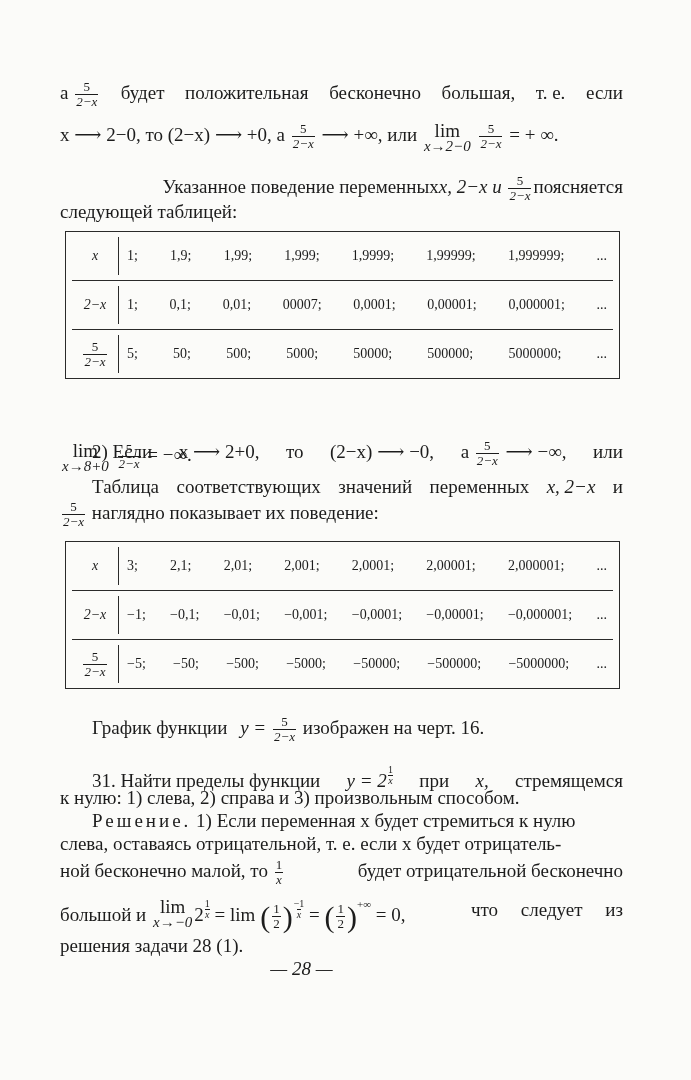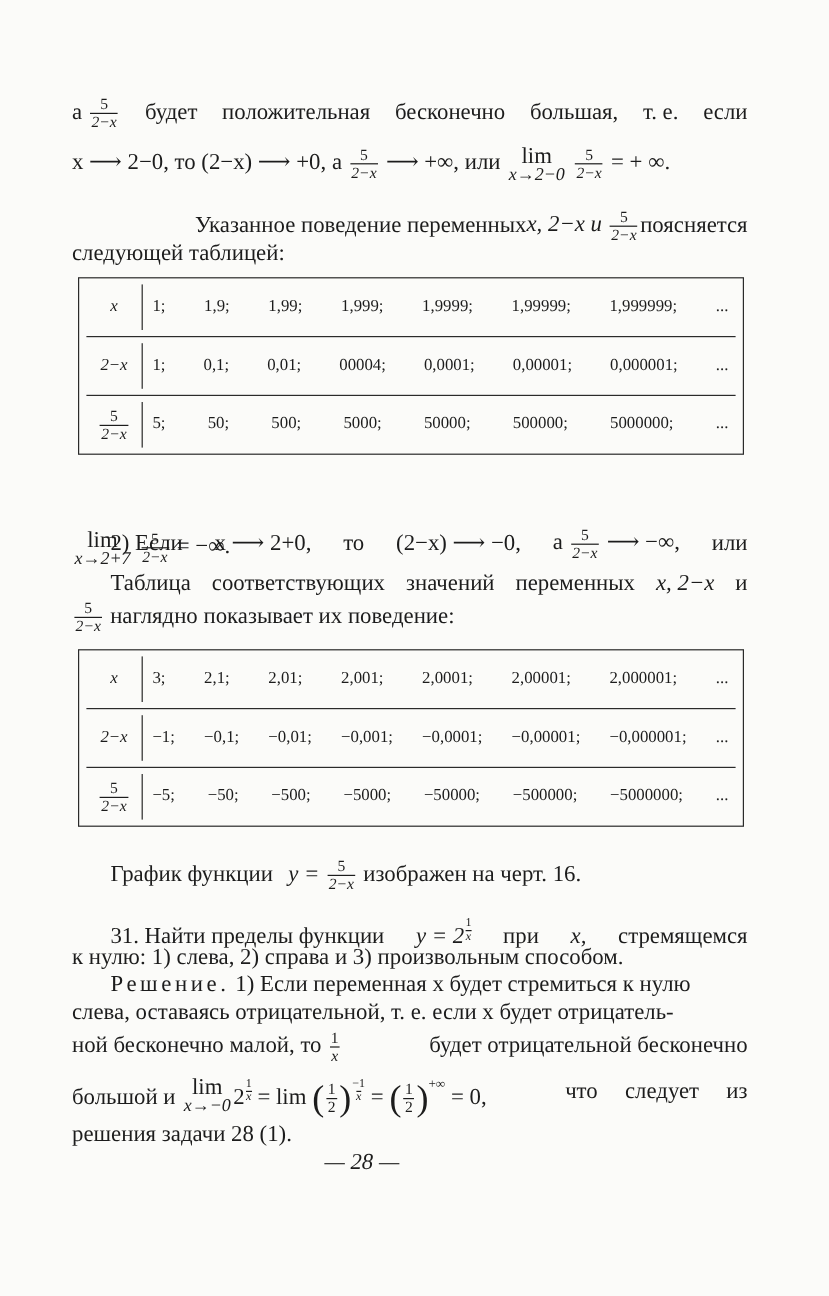--- a/index.html
+++ b/index.html
@@ -138,21 +138,21 @@
       </div>
     </div>
     <div class="row">
       <div class="head">
           <i>2−x</i>
         </div>
       <div class="cells">
         <span class="cell">1;</span>
         <span class="cell">0,1;</span>
         <span class="cell">0,01;</span>
-        <span class="cell">00004;</span>
+        <span class="cell">00007;</span>
         <span class="cell">0,0001;</span>
         <span class="cell">0,00001;</span>
         <span class="cell">0,000001;</span>
         <span class="cell">...</span>
       </div>
     </div>
     <div class="row">
       <div class="head">
         <span class="frac">
           <span class="num">5</span>
@@ -183,21 +183,21 @@
         <span class="num">5</span>
         <span class="den" style="font-style:italic">2−x</span>
       </span>
       <span>⟶ −∞,</span>
     </span>
     <span>или</span>
   </div>
   <div class="line" style="top:442px;">
     <span class="lim">
       <span>lim</span>
-      <span class="sub">x→2+7</span>
+      <span class="sub">x→8+0</span>
     </span>
     <span class="frac">
       <span class="num">5</span>
       <span class="den" style="font-style:italic">2−x</span>
     </span>
     <span>= −∞.</span>
   </div>
 
   <div class="line indent justify" style="top:475px;">
     <span>Таблица</span>

